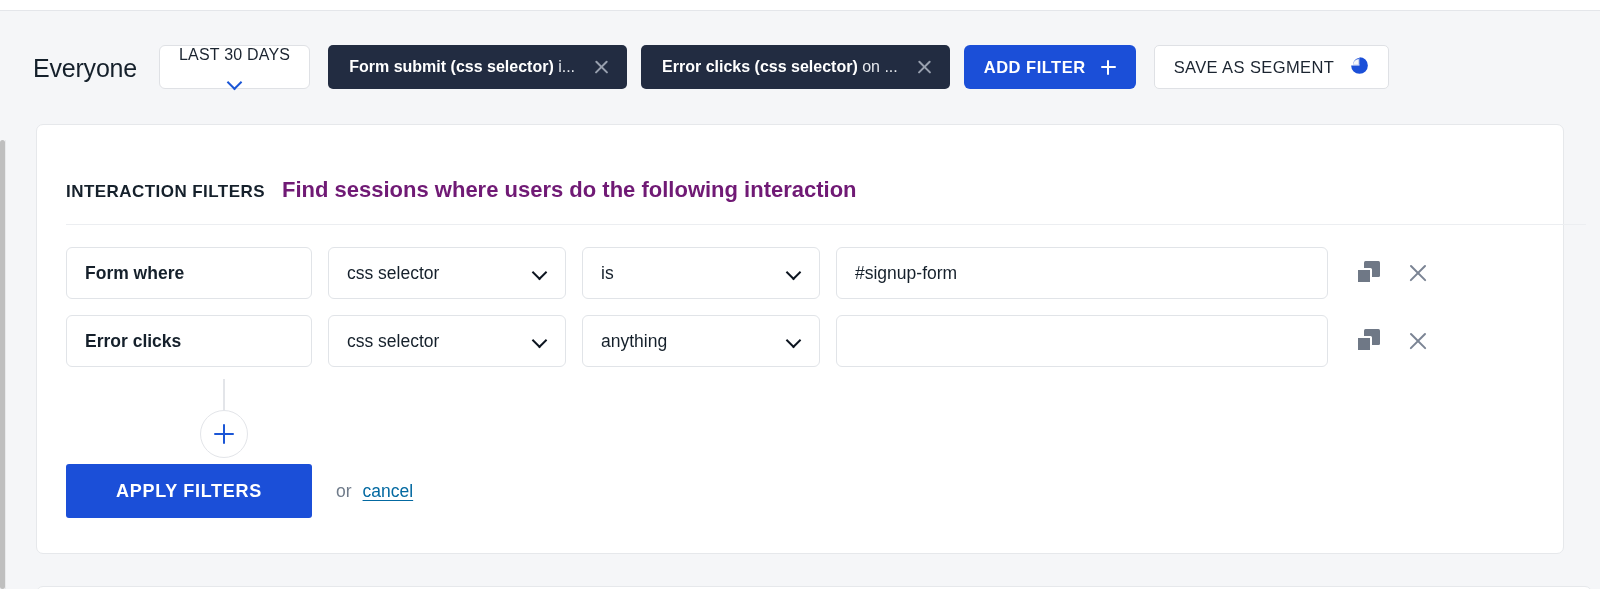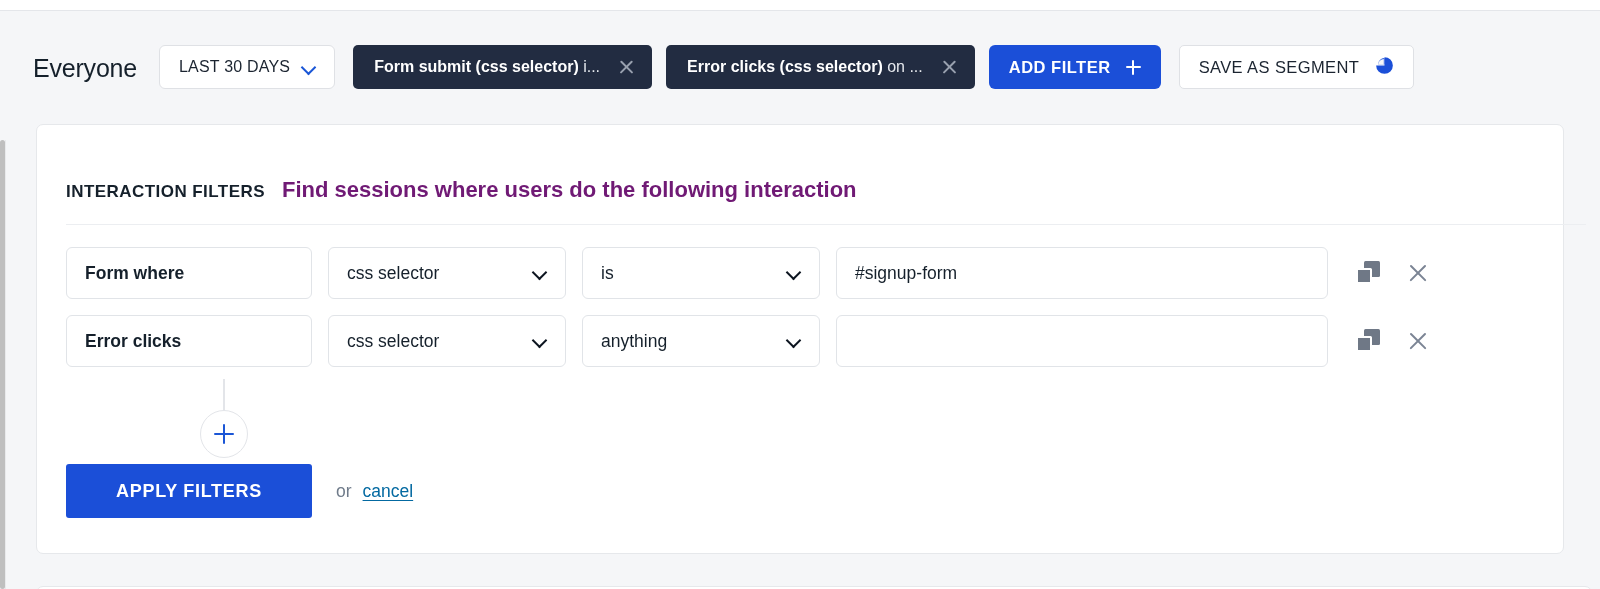--- a/index.html
+++ b/index.html
@@ -91,20 +91,21 @@
     background: #ffffff;
     border: 1px solid #dfe1e5;
     border-radius: 6px;
     font-size: 16px;
     font-weight: 400;
     color: #1b2430;
     letter-spacing: 0.2px;
     cursor: pointer;
     margin-right: 18px;
     white-space: nowrap;
+    flex-direction: column;
   }
 
   .chev {
     display: inline-block;
     width: 13px; height: 13px;
     position: relative;
     flex: none;
   }
   .chev::before {
     content: "";

